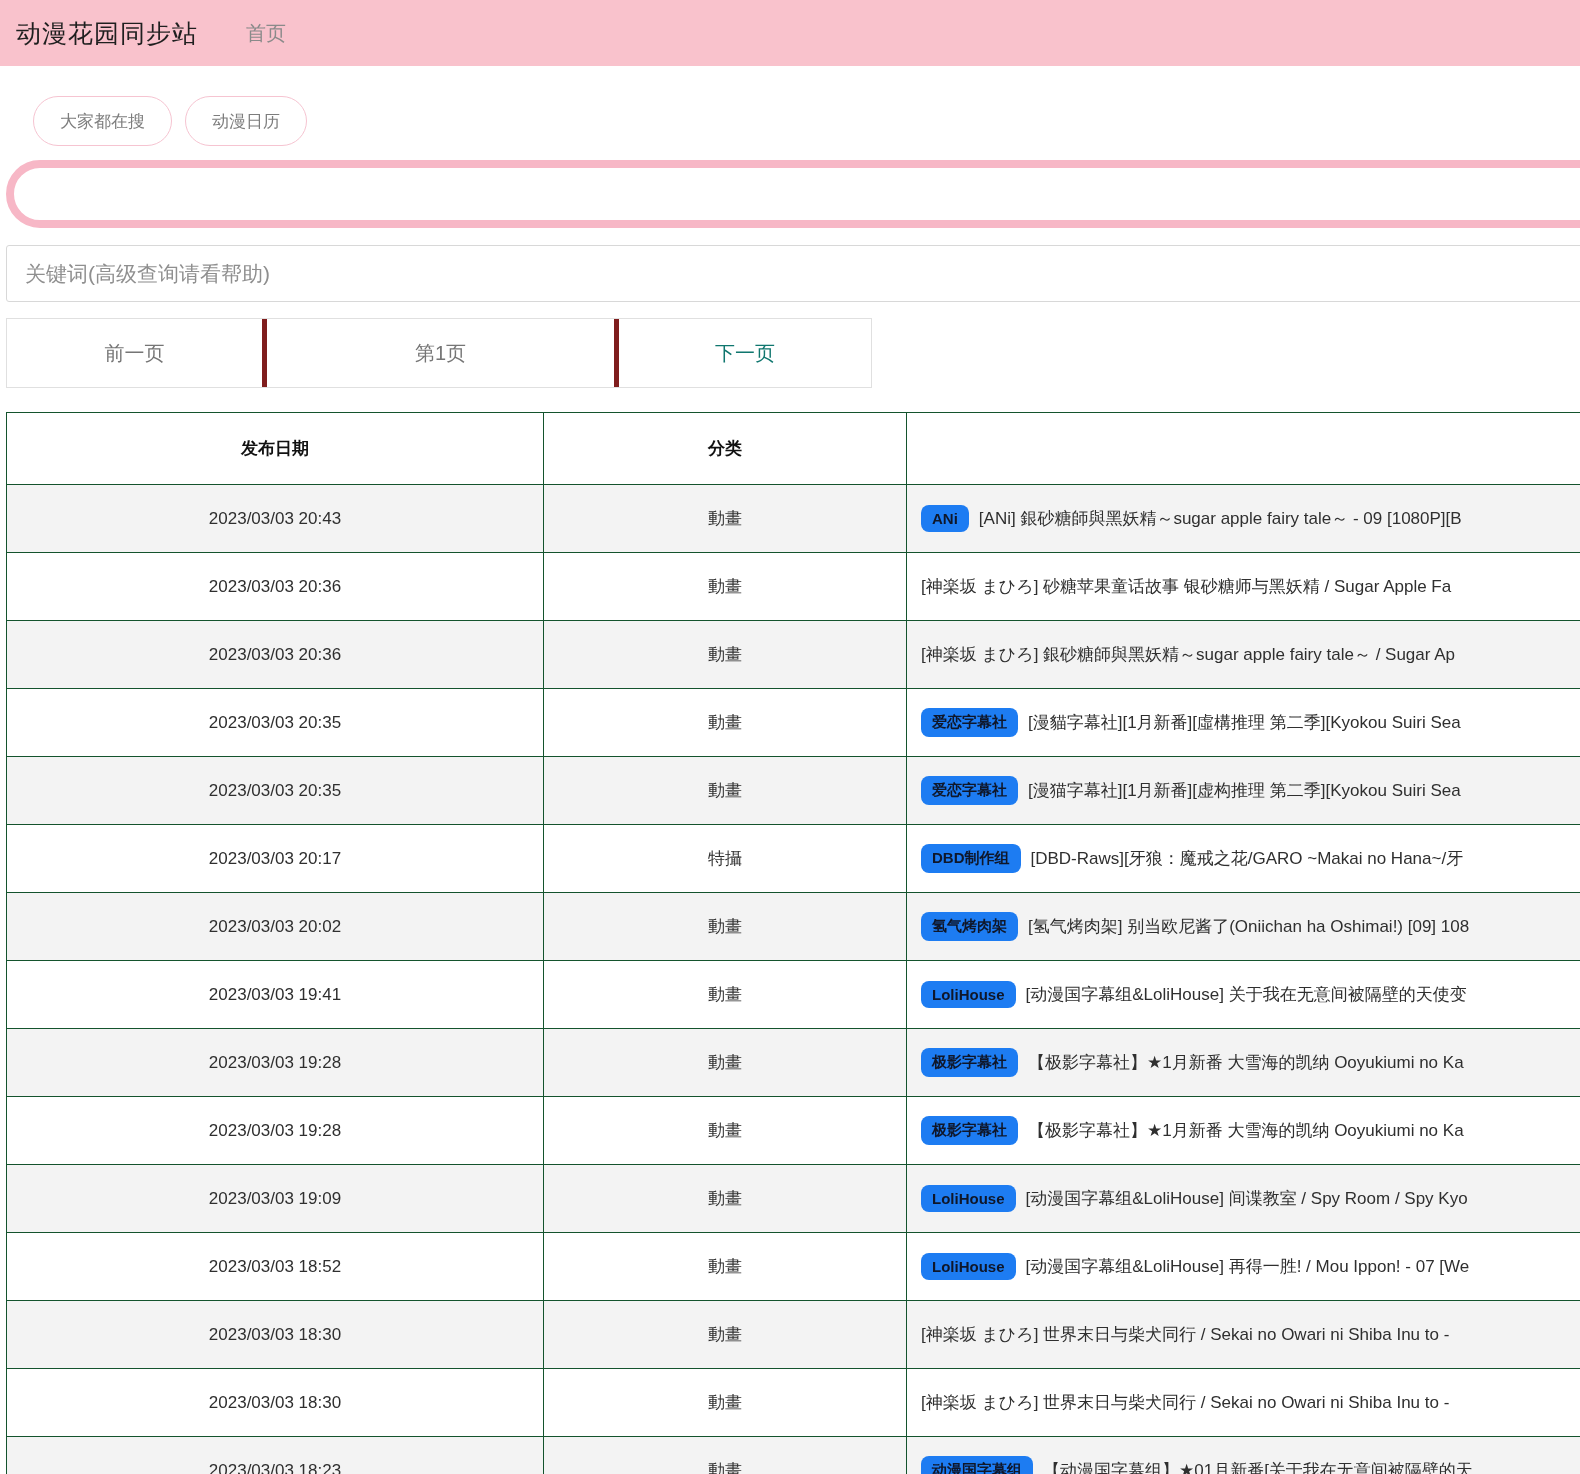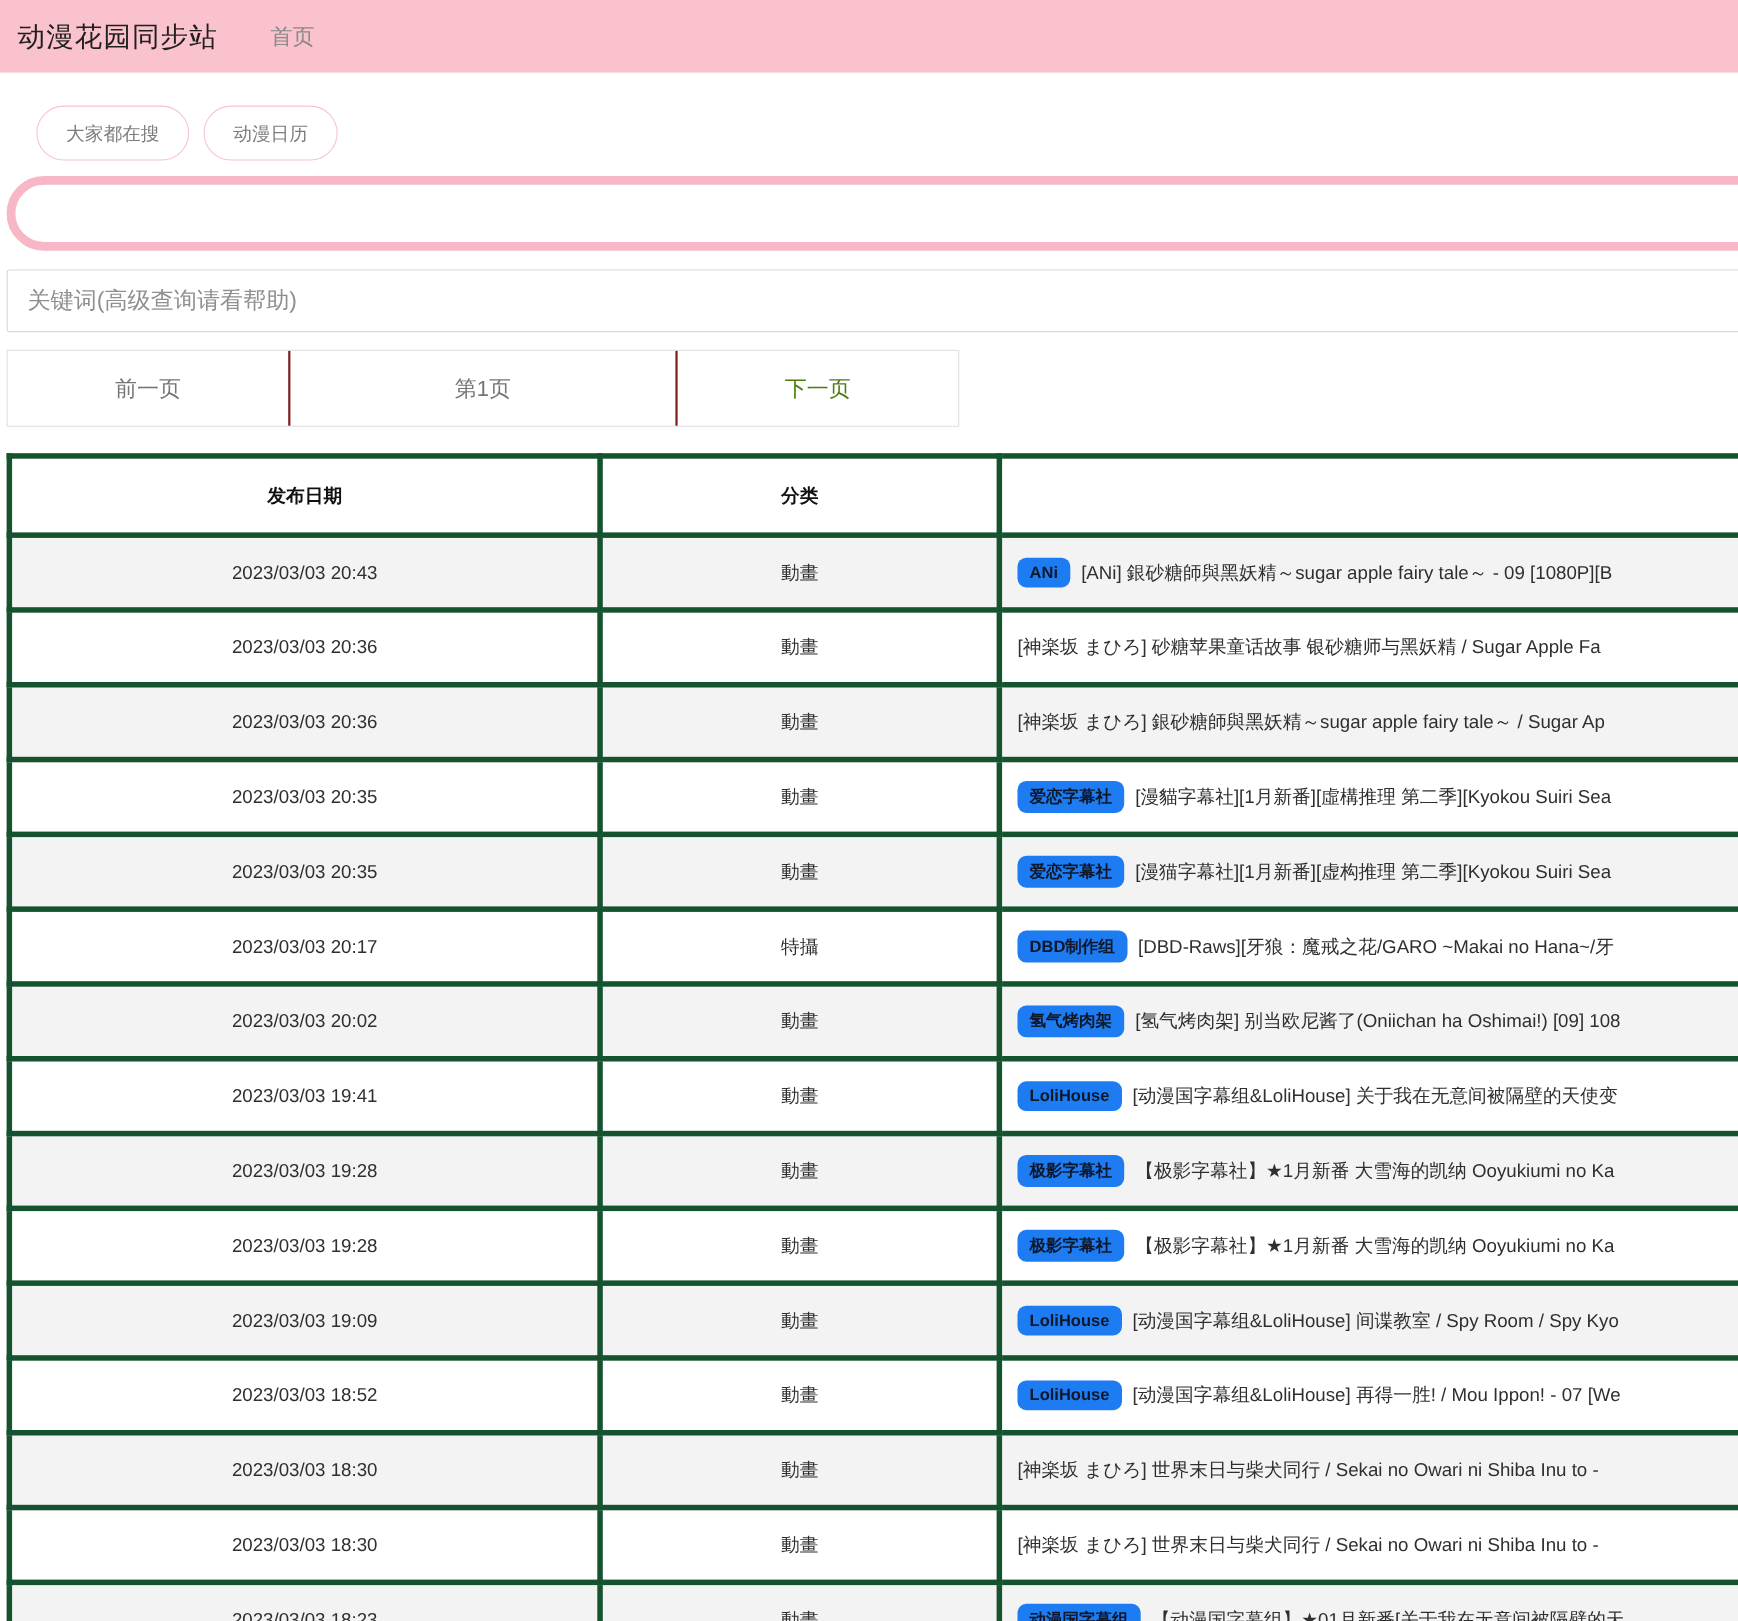--- a/index.html
+++ b/index.html
@@ -59,33 +59,33 @@
 
   
   .pager {
     margin: 16px 0 0 6px; width: 866px; height: 70px;
     display: flex; border: 1px solid #e0e0e0; background: #fff;
   }
   .pager .page-cell {
     display: flex; align-items: center; justify-content: center;
     font-size: 20px; color: #757575; cursor: pointer;
   }
-  .pager .page-cell + .page-cell { border-left: 2px solid #7f1d1d; }
+  .pager .page-cell + .page-cell { border-left: 5px solid #7f1d1d; }
   .pager .cell-prev    { width: 255px; }
   .pager .cell-current { width: 352px; cursor: default; }
-  .pager .cell-next    { width: 257px; color: #4d7c0f; }
+  .pager .cell-next    { width: 257px; color: #0f766e; }
 
   
   table.results {
     margin: 24px 0 0 6px;
     width: 2200px; table-layout: fixed;
     border-collapse: collapse;
   }
   table.results th, table.results td {
-    border: 5px solid #14532d;
+    border: 1px solid #14532d;
     font-size: 17px; color: #2f2f2f;
   }
   table.results th {
     height: 72px; font-weight: bold; color: #111;
     text-align: center; background: #fff;
   }
   table.results td { height: 68px; }
   table.results tbody tr:nth-child(odd) { background: #f3f3f3; }
   td.c-date, td.c-cat { text-align: center; }
   td.c-title {

